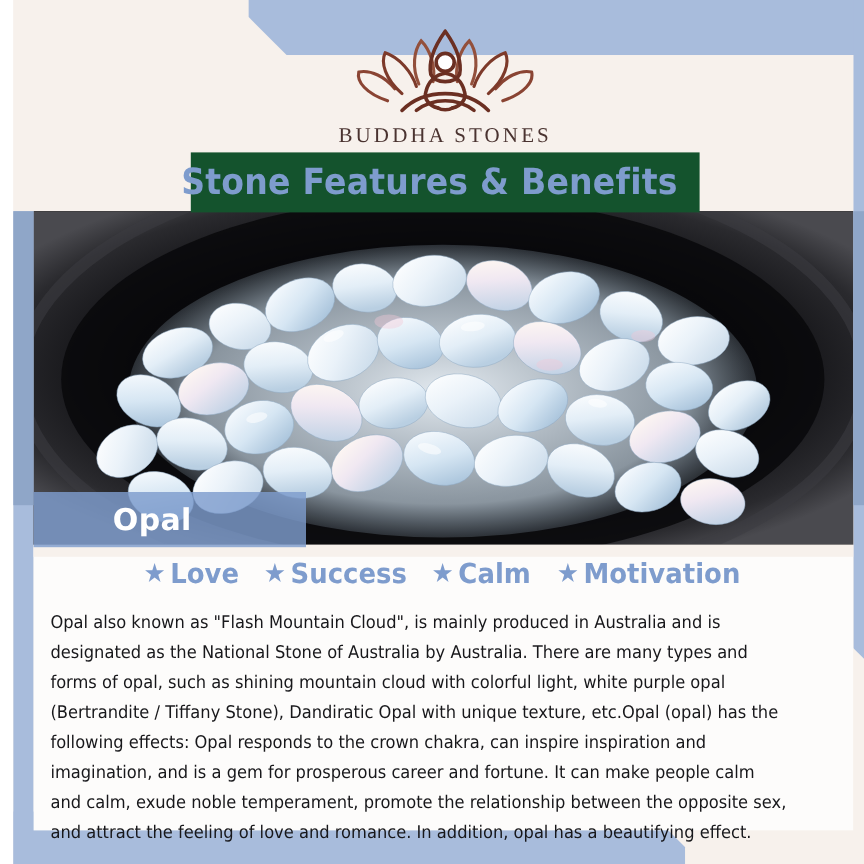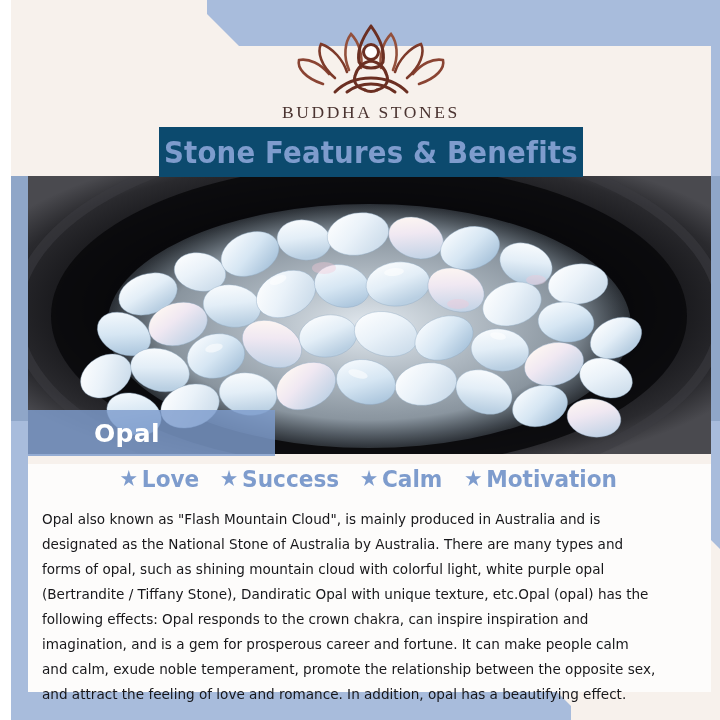--- a/index.html
+++ b/index.html
@@ -109,25 +109,25 @@
     font-weight: 400;
   }
 
   
   .title-panel {
     position: absolute;
     top: 127px;
     left: 148px;
     width: 424px;
     height: 50px;
-    background: #0c4a6e;
+    background: #14532d;
     z-index: 5;
     display: flex;
     align-items: center;
-    justify-content: center;
+    justify-content: flex-end;
   }
   .title-text {
     font-family: "DejaVu Sans", sans-serif;
     font-weight: bold;
     font-size: 30px;
     color: #7e9ccd;
     letter-spacing: 0.2px;
     transform: scaleX(0.92);
     white-space: nowrap;
   }
@@ -143,21 +143,21 @@
     z-index: 2;
     background: #0a0a0c;
   }
   .photo svg { display: block; }
 
   
   .stone-bar {
     position: absolute;
     top: 410px;
     left: 17px;
-    width: 247px;
+    width: 227px;
     height: 46px;
     background: rgba(126,156,205,0.82);
     z-index: 6;
     display: flex;
     align-items: center;
   }
   .stone-name {
     font-family: "DejaVu Sans", sans-serif;
     font-size: 25px;
     font-weight: bold;

